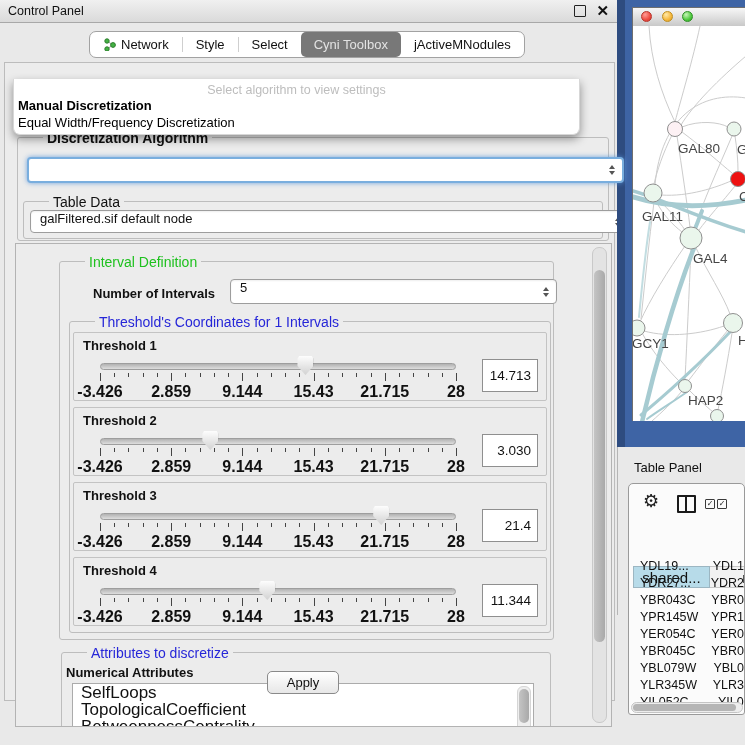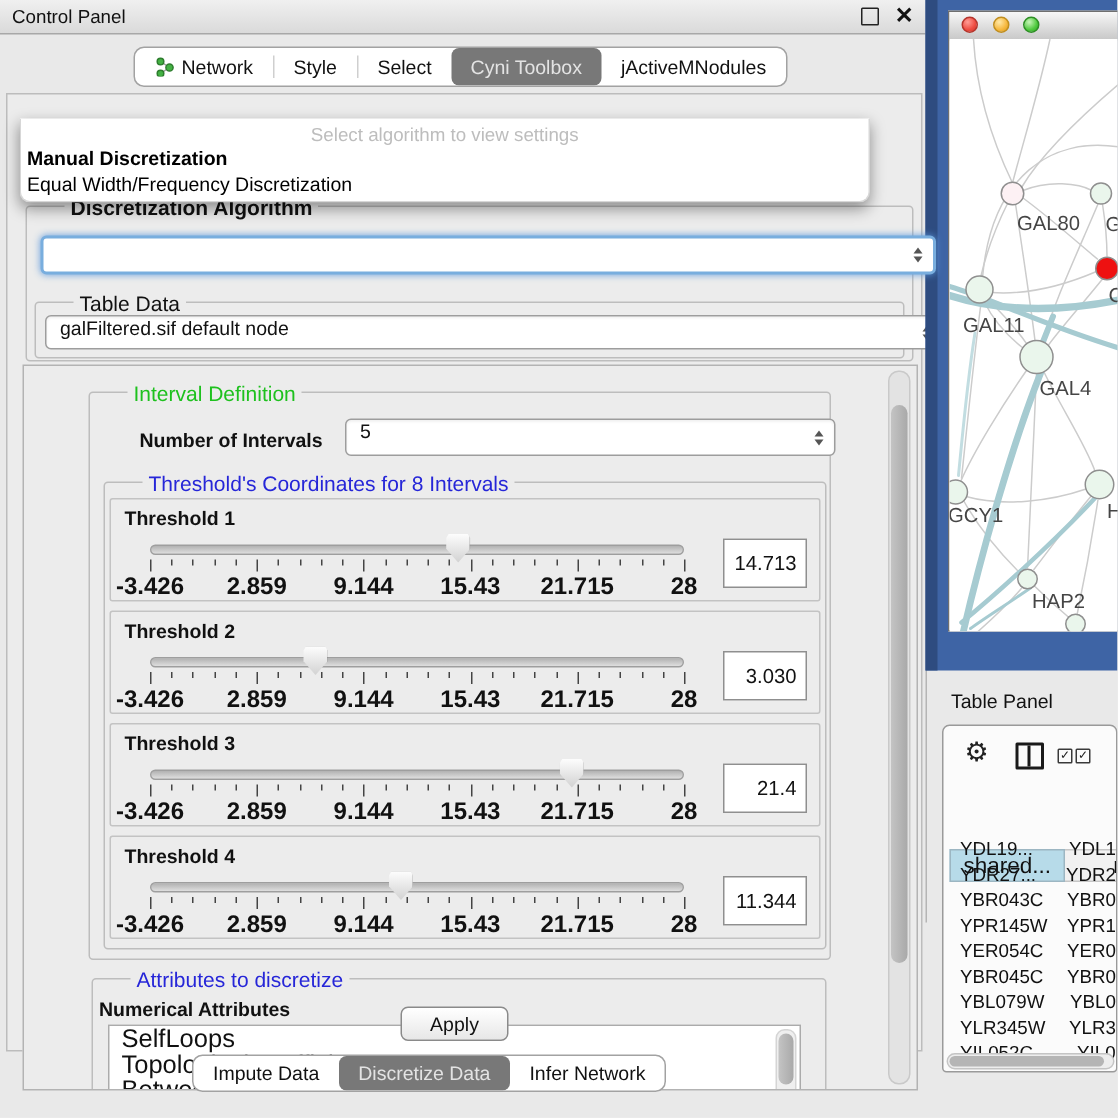--- a/index.html
+++ b/index.html
@@ -184,21 +184,21 @@
         <span class="gtitle green">Interval Definition</span>
         <span id="num-label">Number of Intervals</span>
         <div id="num-combo" class="combo">
           <span>5</span>
           <span class="spin">
               <span class="up"></span>
               <span class="dn"></span>
             </span>
         </div>
         <div id="thr-group" class="group">
-          <span class="gtitle blue">Threshold's Coordinates for 8 Intervals</span>
+          <span class="gtitle blue">Threshold's Coordinates for 1 Intervals</span>
           <div id="thr-rows">
               <div class="thr-row">
                 <div class="thr-label">Threshold 1</div>
                 <div class="thr-slider">
                   <div class="track"></div>
                   <div class="thumb" style="left: 223.482px;"></div>
                   <div class="ticks">
                     <div class="tick major" style="left: 0%;"></div>
                     <div class="tick" style="left: 4%;"></div>
                     <div class="tick" style="left: 8%;"></div>
@@ -389,31 +389,20 @@
       <div class="vscroll">
           <div id="panel-vthumb" class="vthumb"></div>
         </div>
     </div>
   </div>
 
   <div id="apply-btn" class="abs">
     <span>Apply</span>
   </div>
 
-  <div id="bottom-tabs" class="tabbar abs">
-      <div class="tab">
-        <span>Impute Data</span>
-      </div>
-      <div class="tab sel">
-        <span>Discretize Data</span>
-      </div>
-      <div class="tab">
-        <span>Infer Network</span>
-      </div>
-    </div>
 
   <div id="algo-popup" class="abs">
     <div class="popup-hint">Select algorithm to view settings</div>
     <div id="popup-options">
         <div class="popup-item bold">Manual Discretization</div>
         <div class="popup-item">Equal Width/Frequency Discretization</div>
       </div>
   </div>
 </div>
 

